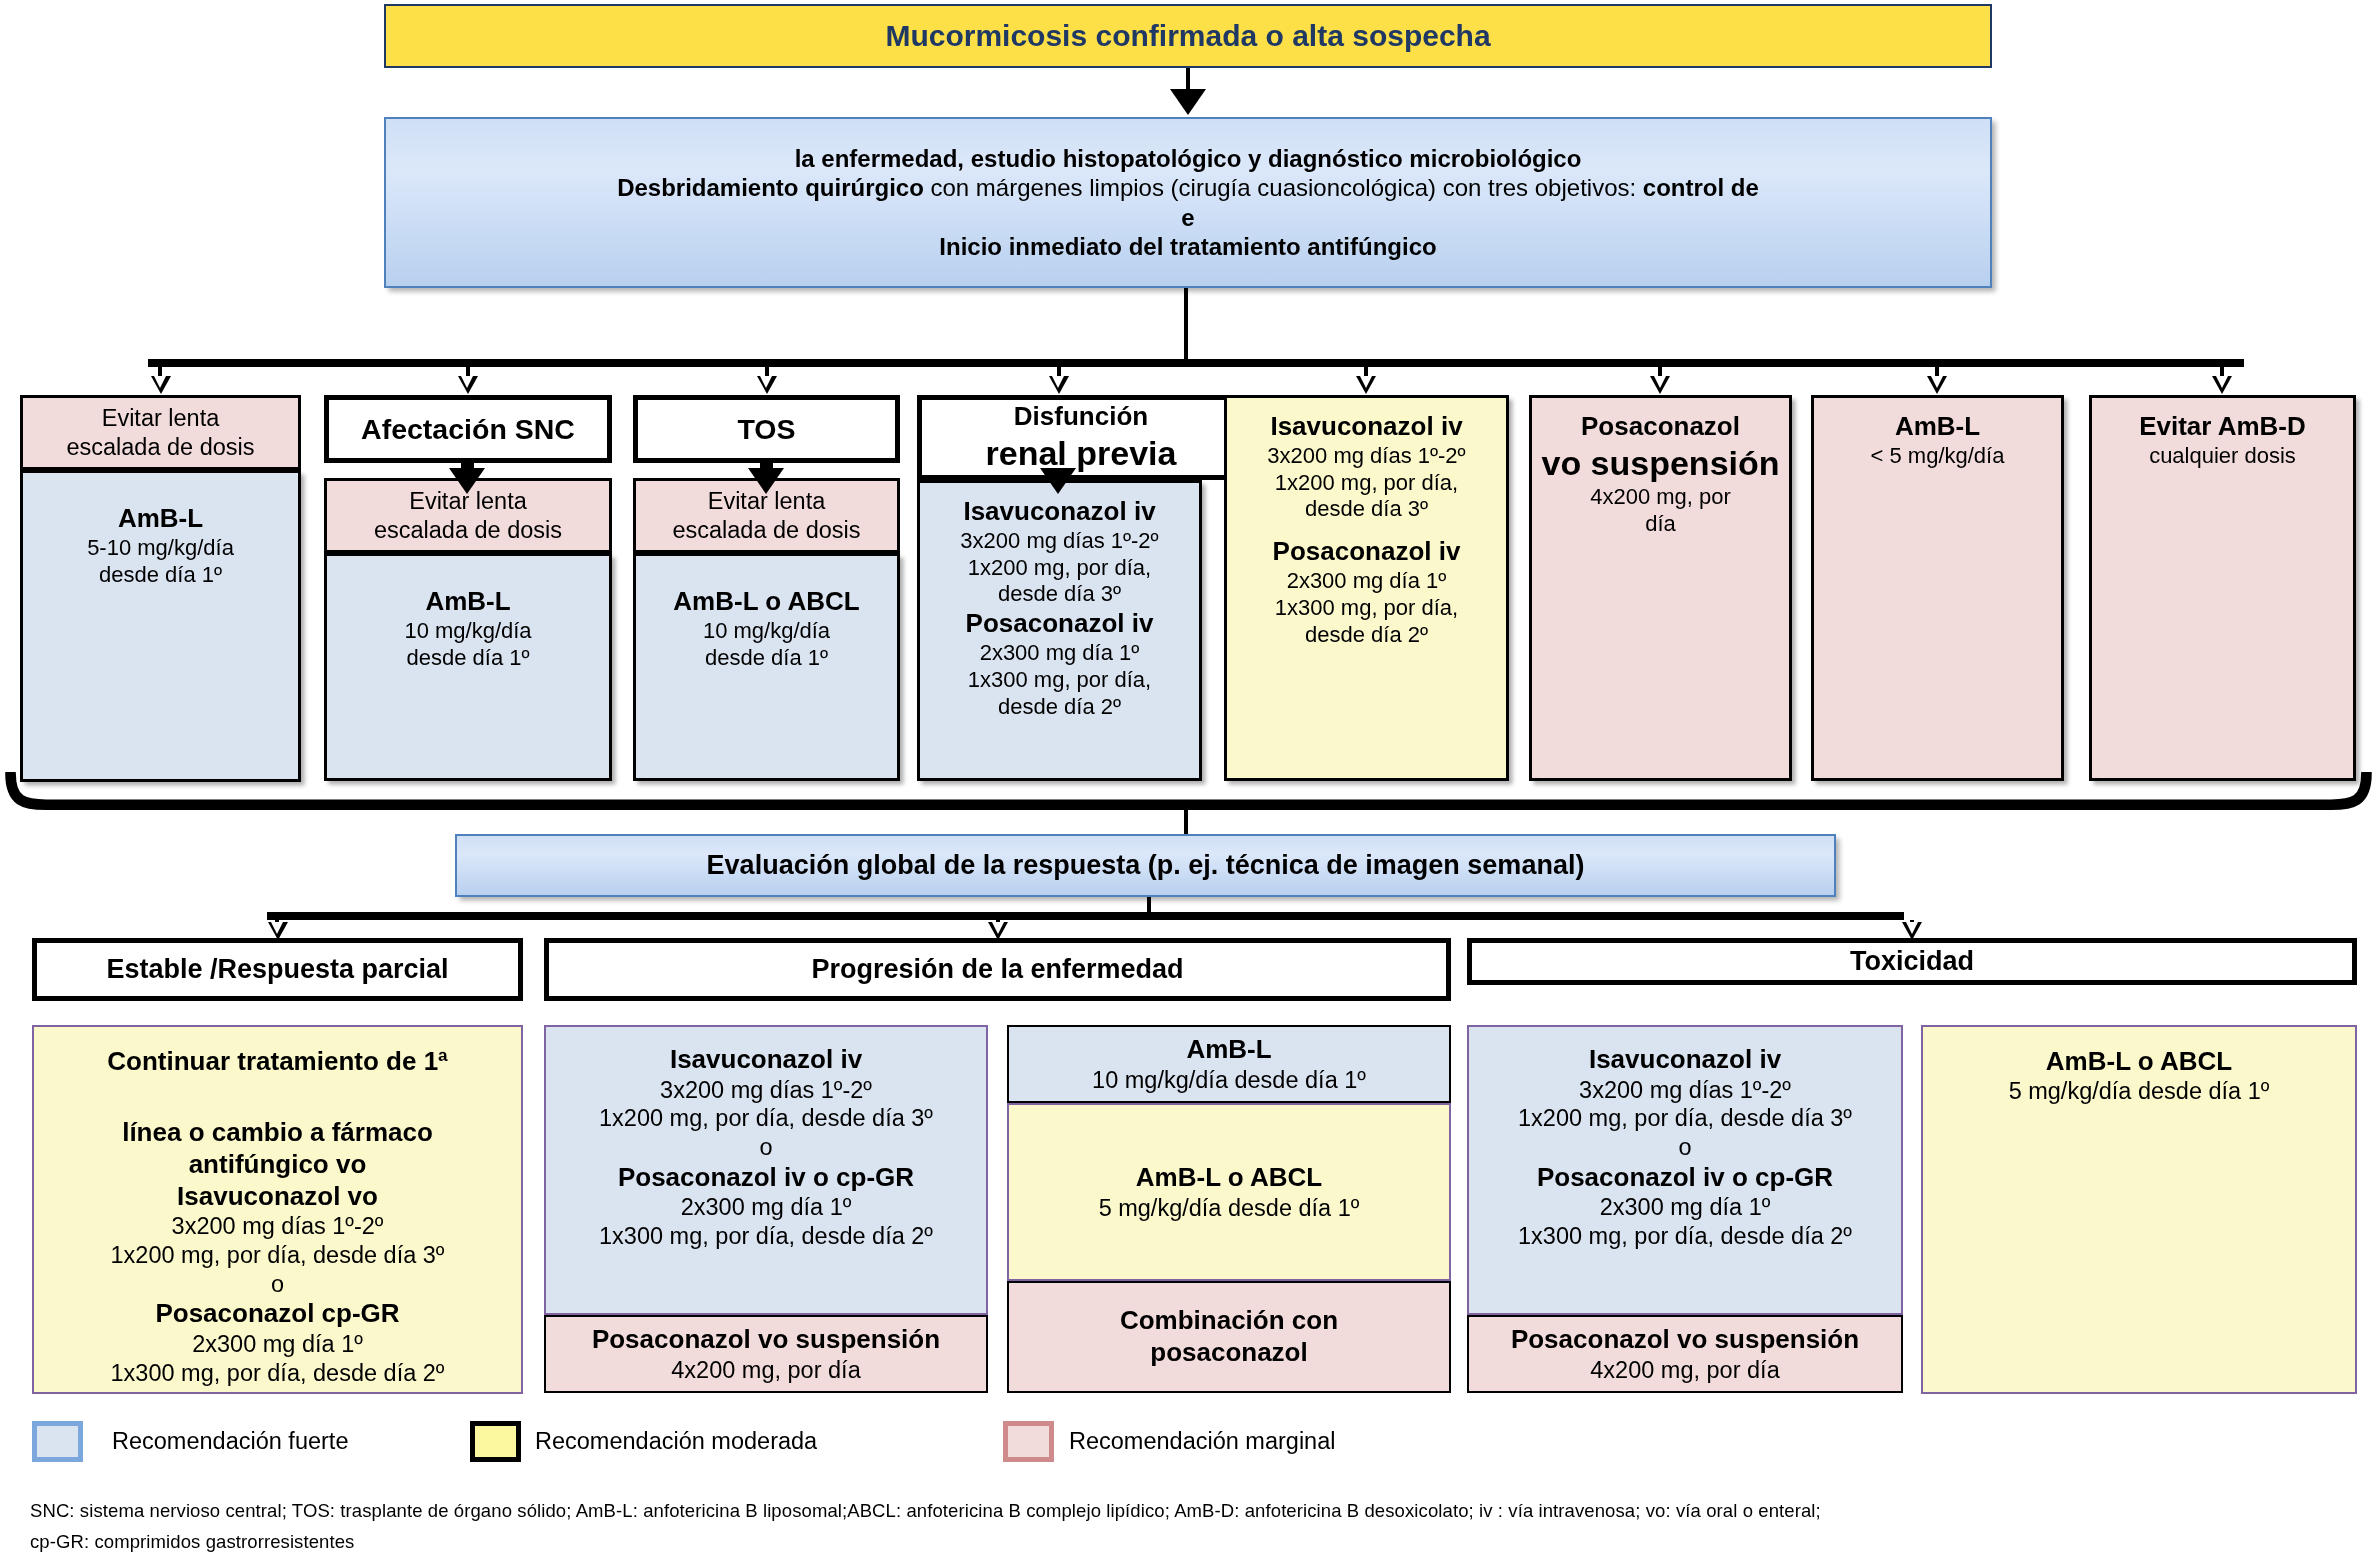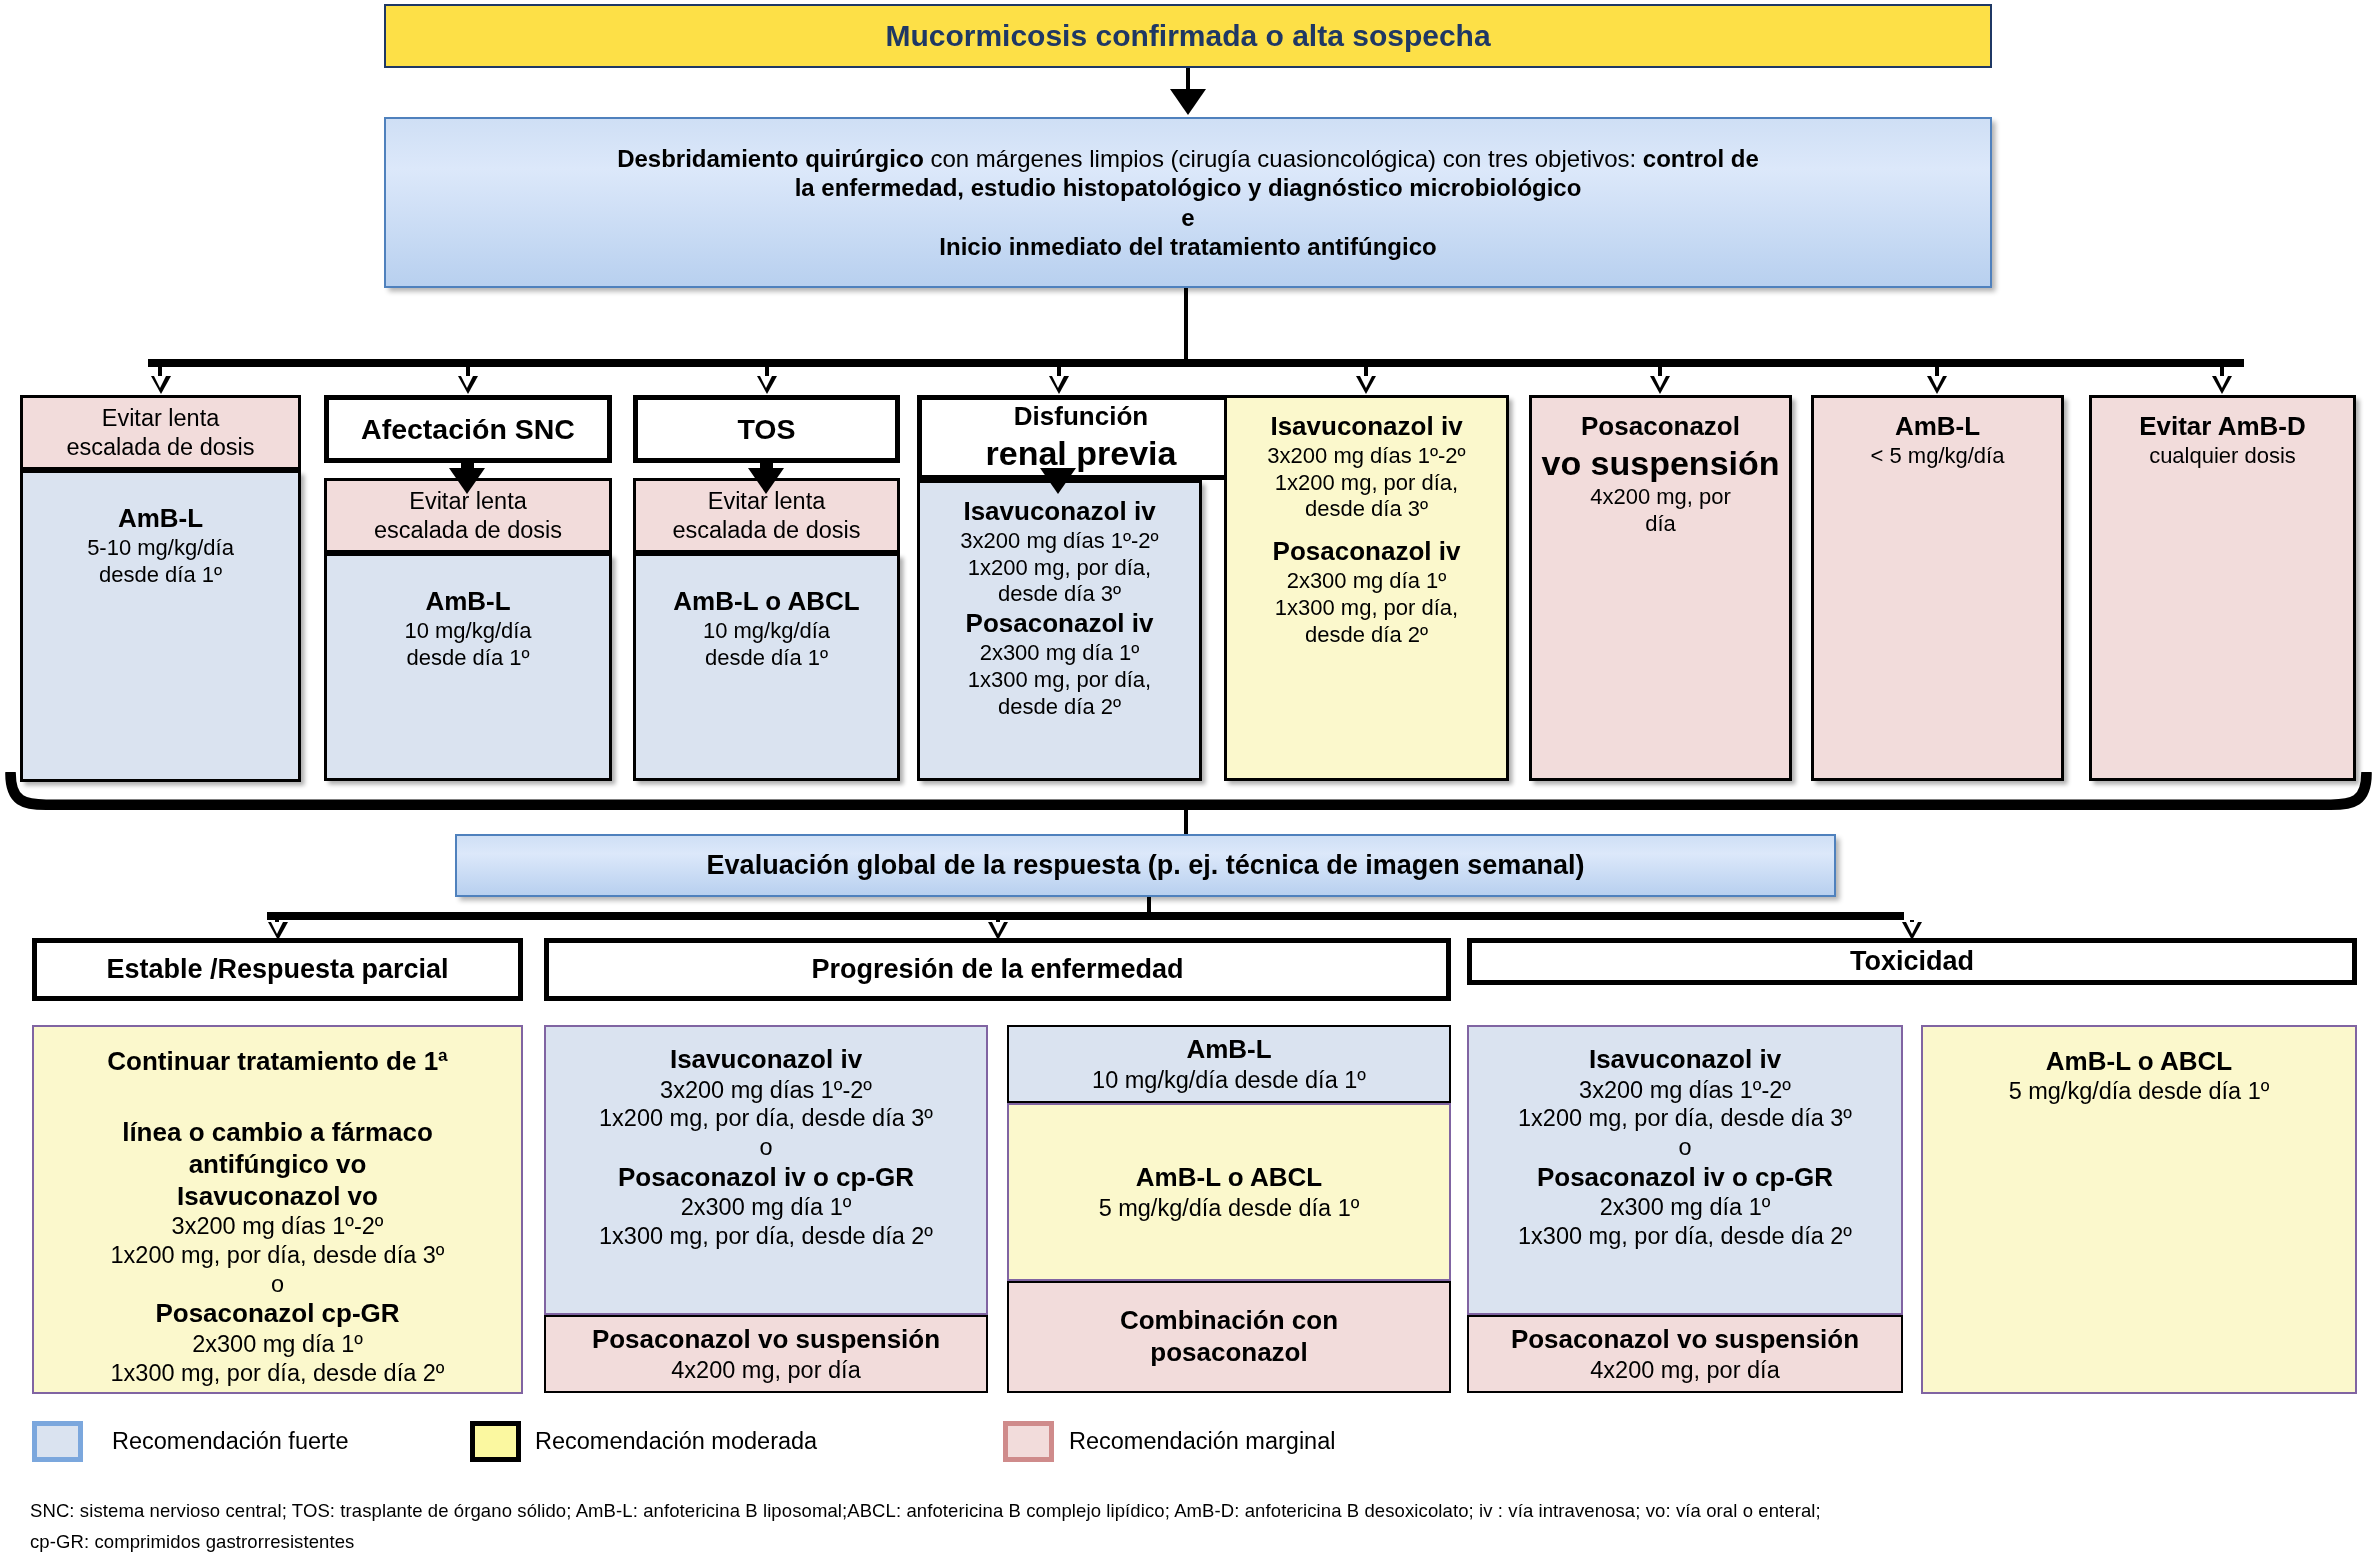--- a/index.html
+++ b/index.html
@@ -72,24 +72,24 @@
 <body>
 
 <div class="abs box-white-navy ctr" style="left:384px;top:3.6px;width:1608px;height:64px;">
   <span class="b" style="font-size:30px;color:#1f3864;">Mucormicosis confirmada o alta sospecha</span>
 </div>
 
 <div class="vline" style="left:1186px;top:68px;width:4.3px;height:27px;"></div>
 <div class="arrow-solid" style="left:1170px;top:89px;"></div>
 
 <div class="abs box-blue-grad ctr" style="left:384px;top:117px;width:1608px;height:171px;padding:5.7px 18.5px;">
+  <span class="ln b" style="font-size:24px;">la  enfermedad,  estudio histopatológico y diagnóstico microbiológico</span>
   <span class="ln" style="font-size:24px;">
     <b>Desbridamiento quirúrgico</b><span> con márgenes limpios (cirugía cuasioncológica) con tres objetivos: </span><b>control de</b>
   </span>
-  <span class="ln b" style="font-size:24px;">la  enfermedad,  estudio histopatológico y diagnóstico microbiológico</span>
   <span class="ln b" style="font-size:24px;">e</span>
   <span class="ln b" style="font-size:24px;">Inicio inmediato del tratamiento antifúngico</span>
 </div>
 
 <div class="vline" style="left:1184px;top:288px;width:3.6px;height:75px;"></div>
 <div class="hline" style="left:148px;top:359px;width:2096px;height:7.8px;"></div>
 
 <div id="col-arrows">
     <div class="vline" style="left: 158px; top: 367px; width: 4.3px; height: 15.7px;"></div>
     <div class="arrow-hollow" style="left: 151px; top: 376px;"></div>

